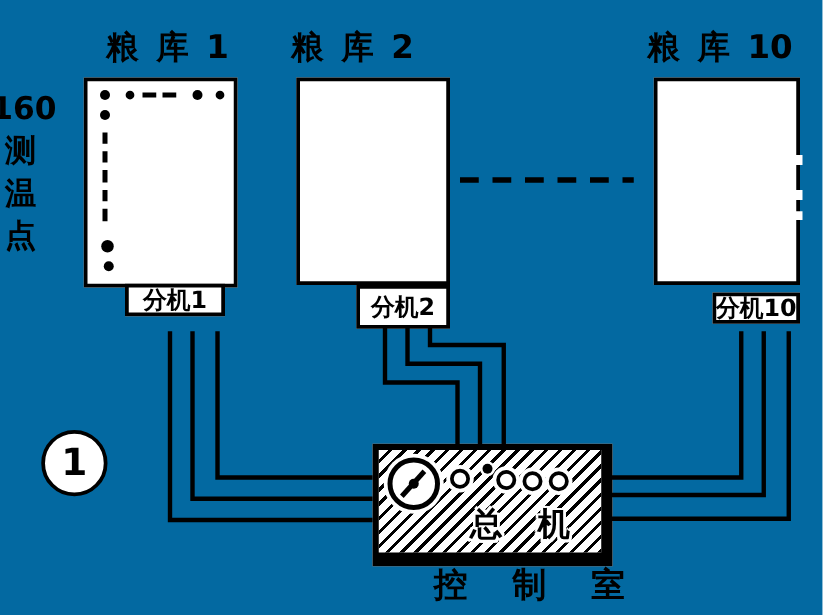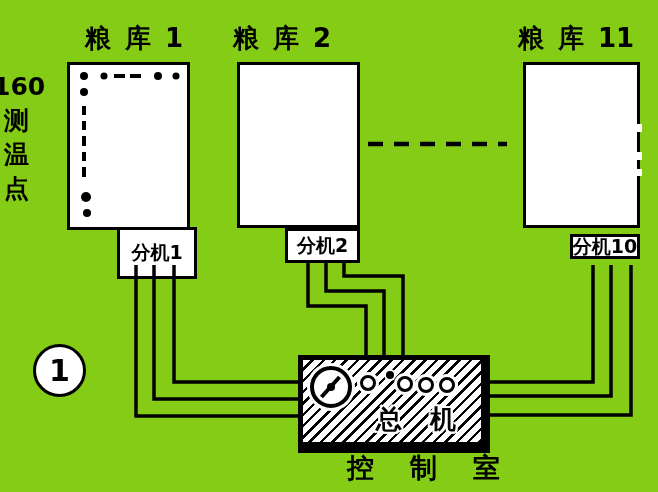--- a/index.html
+++ b/index.html
@@ -1,36 +1,36 @@
 <!DOCTYPE html>
 <html><head>
 <meta charset="utf-8">
 <style>
   html,body{margin:0;padding:0;background:#fff;}
   .canvas{
-    position:relative;width:658px;height:492px;background:#84cc16;
+    position:relative;width:658px;height:492px;background:#0369a1;
     font-family:"DejaVu Sans",sans-serif;color:#000;overflow:hidden;
   }
   .canvas *{box-sizing:border-box;}
   
   .wh{position:absolute;border:3.5px solid #000;background:#fff;z-index:1;}
   #wh1{left:67px;top:62px;width:123px;height:168px;}
   #wh2{left:237px;top:62px;width:123px;height:166px;}
   #wh10{left:523px;top:62px;width:117px;height:166px;}
   
   .wh-title{position:absolute;z-index:3;font-size:26px;font-weight:bold;white-space:nowrap;line-height:30px;}
   .wh-title .name{letter-spacing:14px;}
   #title1{left:85px;top:23px;}
   #title2{left:233px;top:23px;}
   #title10{left:518px;top:23px;}
   
   .unit{position:absolute;border:3.5px solid #000;background:#fff;z-index:2;
         display:flex;align-items:center;justify-content:center;
         font-size:19px;font-weight:bold;white-space:nowrap;}
-  #unit1{left:117px;top:227px;width:80px;height:52px;}
+  #unit1{left:100px;top:227px;width:80px;height:26px;}
   #unit2{left:285px;top:228px;width:75px;height:35px;}
   #unit10{left:570px;top:234px;width:70px;height:25px;}
   
   #side-note{position:absolute;left:-7px;top:70px;z-index:3;font-size:25px;font-weight:bold;line-height:34px;}
   #side-note .ln{height:34px;}
   #side-note .cjk{padding-left:11px;}
   
   #fig-badge{position:absolute;left:33px;top:344px;width:53px;height:53px;z-index:3;
     border:3.5px solid #000;border-radius:50%;display:flex;align-items:center;justify-content:center;
     font-size:30px;font-weight:bold;background:#fff;}
@@ -74,21 +74,21 @@
       <span>分机1</span>
     </div>
 
   <div class="wh" id="wh2"></div>
   <div class="wh-title" id="title2"><span class="name">粮库</span><span class="num">2</span></div>
   <div class="unit" id="unit2">
       <span>分机2</span>
     </div>
 
   <div class="wh" id="wh10"></div>
-  <div class="wh-title" id="title10"><span class="name">粮库</span><span class="num">11</span></div>
+  <div class="wh-title" id="title10"><span class="name">粮库</span><span class="num">10</span></div>
   <div class="unit" id="unit10">
       <span>分机10</span>
     </div>
 
   <div id="side-note">
     <div class="ln">160</div>
     <div class="ln cjk">测</div>
     <div class="ln cjk">温</div>
     <div class="ln cjk">点</div>
   </div>

